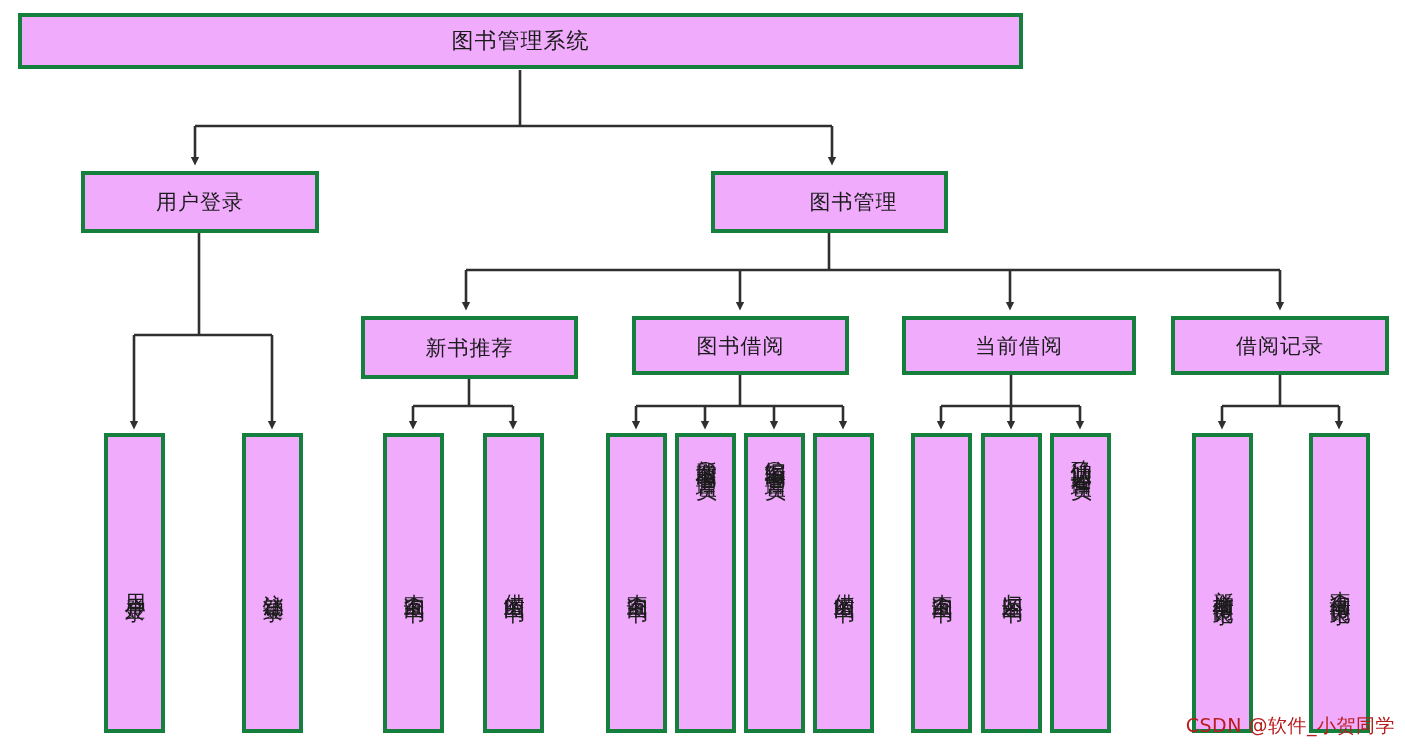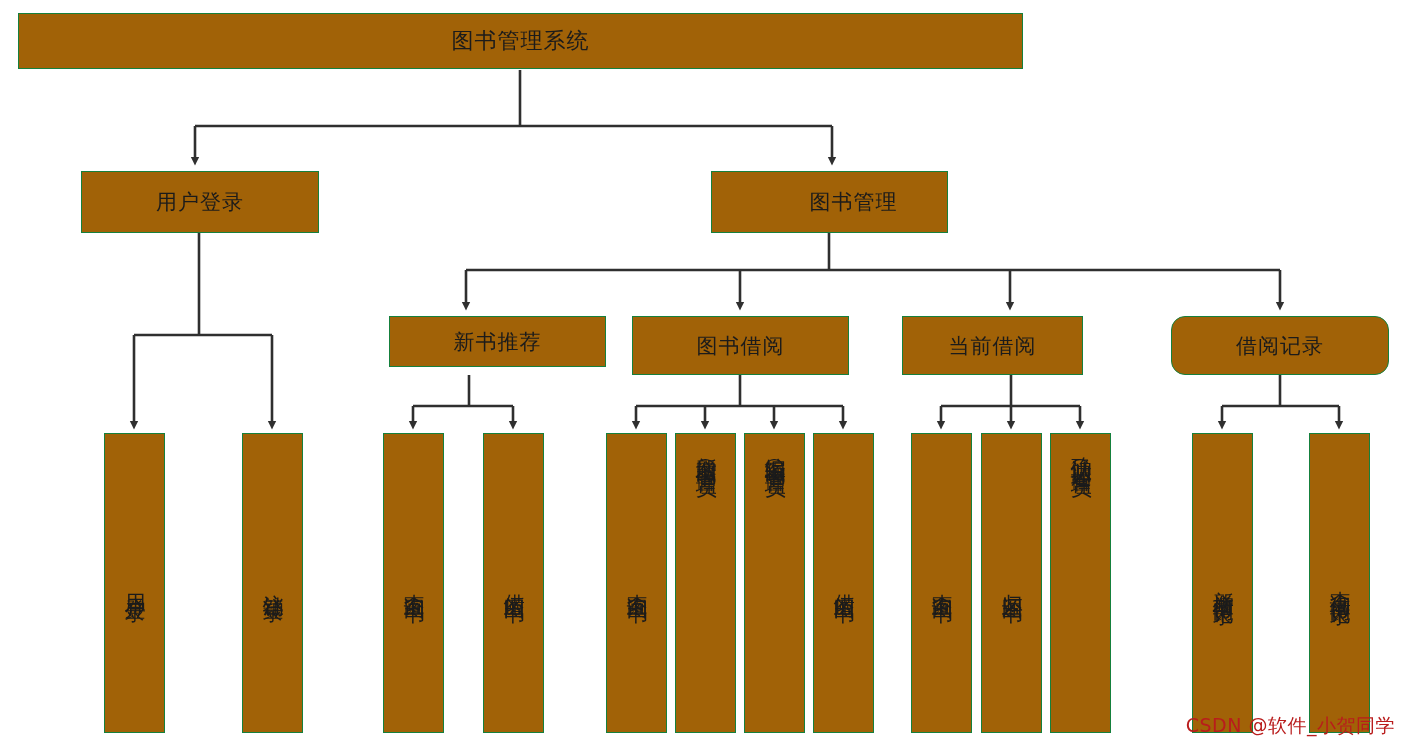--- a/index.html
+++ b/index.html
@@ -6,22 +6,22 @@
   body{
     font-family:"DejaVu Sans","Liberation Sans",sans-serif;
     width:1405px;height:747px;overflow:hidden;
   }
   #diagram{position:relative;width:1405px;height:747px;background:#fff;}
   svg.lines{position:absolute;left:0;top:0;width:1405px;height:747px;pointer-events:none;}
 
   .node{
     position:absolute;
     box-sizing:border-box;
-    background:#a16207;
-    border:1px solid #15803d;
+    background:#f0abfc;
+    border:4px solid #15803d;
     display:flex;
     align-items:center;
     justify-content:center;
     color:#1b1b1b;
     text-align:center;
   }
   .node.horiz{font-size:21px;letter-spacing:1px;}
   .node.root{font-size:22px;}
 
   
@@ -107,27 +107,27 @@
       <path d="M1339,406 L1339,422" marker-end="url(#arrow)"></path>
     </g>
   </svg>
 
   <div class="node root horiz" style="left:18px;top:13px;width:1005px;height:56px;">图书管理系统</div>
 
   <div class="node horiz" style="left:81px;top:171px;width:238px;height:62px;">用户登录</div>
 
   <div class="node horiz" style="left:711px;top:171px;width:237px;height:62px;padding-left:48px;">图书管理</div>
 
-  <div class="node horiz" style="left:361px;top:316px;width:217px;height:51px;margin-left:28px;">新书推荐</div>
+  <div class="node horiz" style="left:361px;top:316px;width:217px;height:63px;">新书推荐</div>
 
   <div class="node horiz" style="left:632px;top:316px;width:217px;height:59px;">图书借阅</div>
 
-  <div class="node horiz" style="left:902px;top:316px;width:181px;height:59px;font-family:Liberation Serif, serif;">当前借阅</div>
+  <div class="node horiz" style="left:902px;top:316px;width:234px;height:59px;font-family:Liberation Serif, serif;">当前借阅</div>
 
-  <div class="node horiz" style="left:1171px;top:316px;width:218px;height:59px;border-radius:14px;">借阅记录</div>
+  <div class="node horiz" style="left:1171px;top:316px;width:218px;height:59px;">借阅记录</div>
 
   <div class="node leaf center" style="left:104px;top:433px;width:61px;height:300px;">
     <span class="leaf-text">用户登录</span>
   </div>
 
   <div class="node leaf center" style="left:242px;top:433px;width:61px;height:300px;">
     <span class="leaf-text">注销登录</span>
   </div>
 
   <div class="node leaf center" style="left:383px;top:433px;width:61px;height:300px;">

